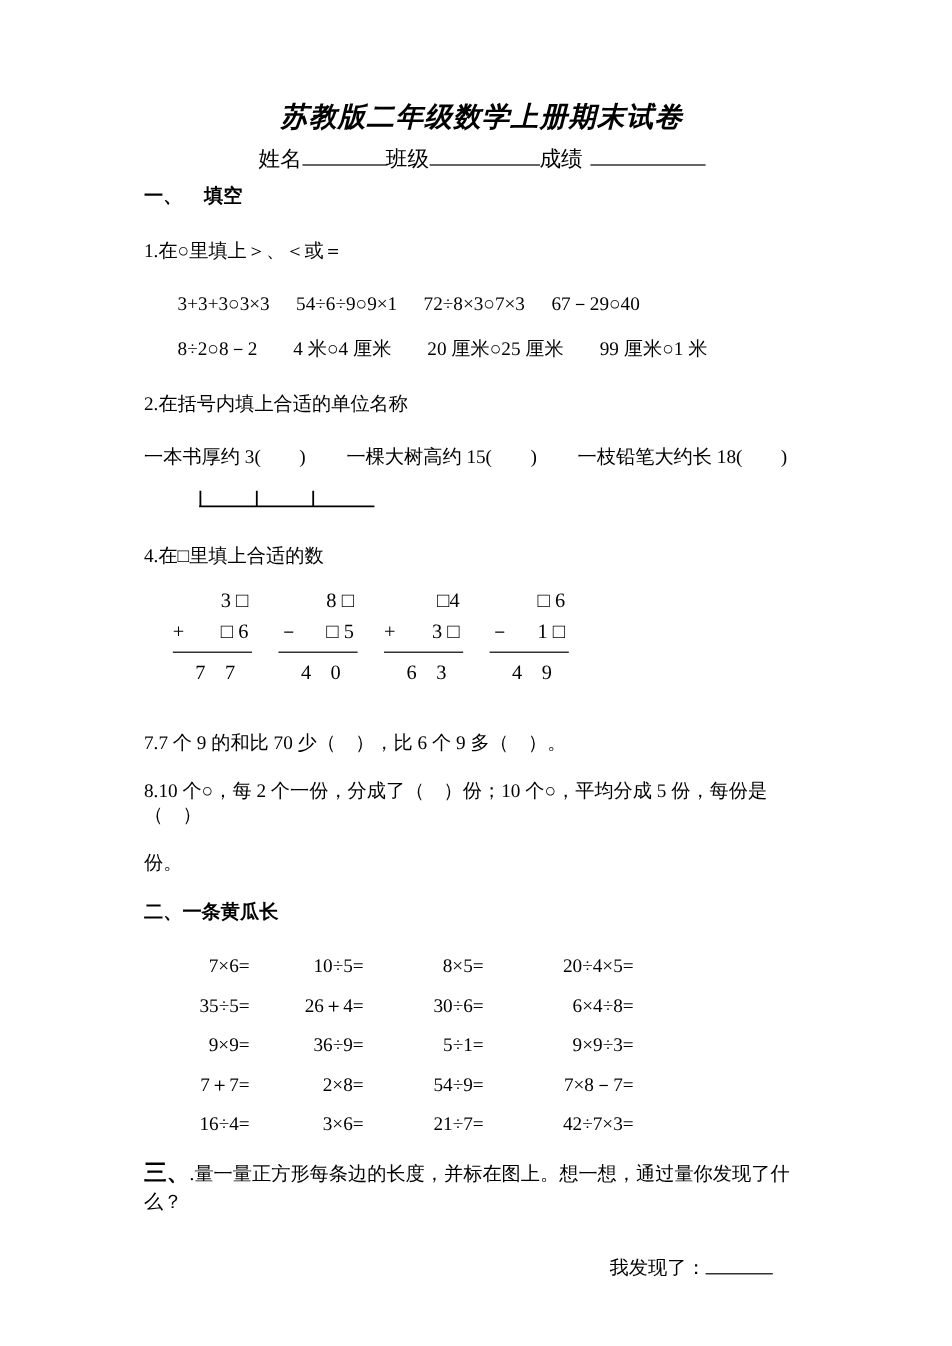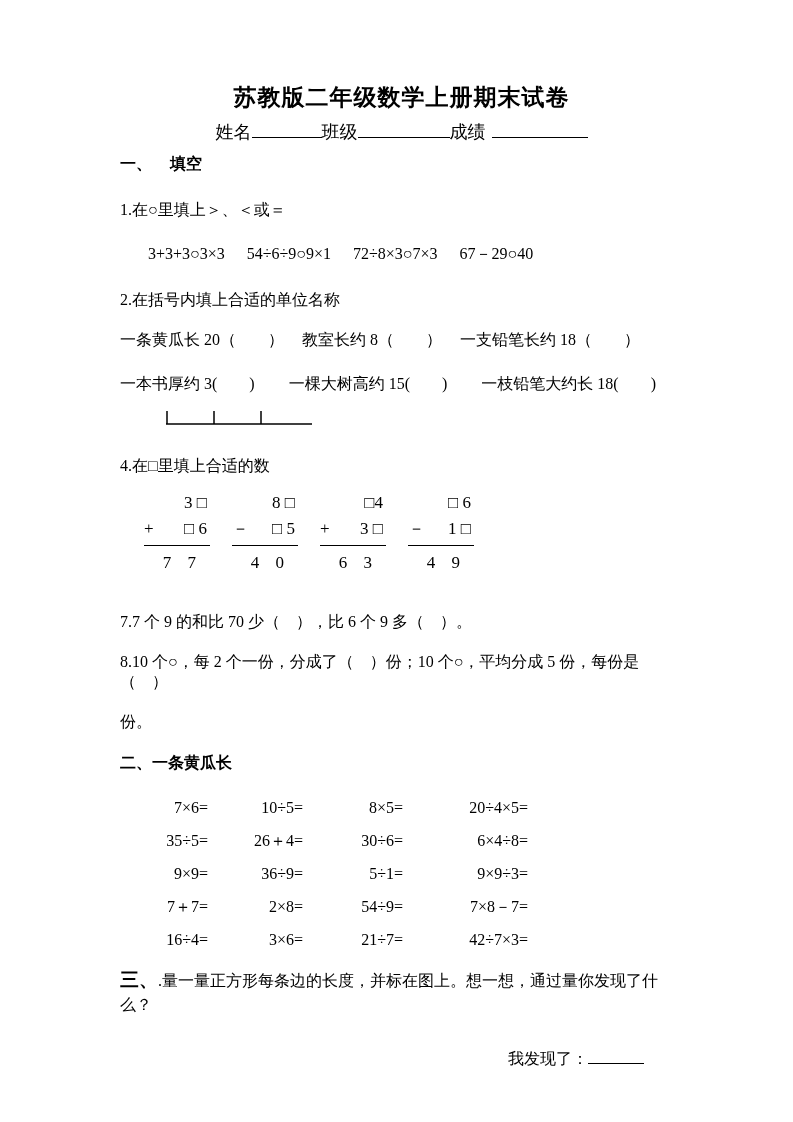--- a/index.html
+++ b/index.html
@@ -14,20 +14,21 @@
     overflow: hidden;
     position: relative;
     background: #fff;
   }
   .title {
     font-size: 23px;
     font-weight: bold;
     text-align: center;
     line-height: 28px;
     letter-spacing: 1px;
+    font-style: italic;
   }
   .nameline {
     text-align: center;
     font-size: 18px;
     margin-top: 8px;
     line-height: 24px;
   }
   .blank {
     display: inline-block;
     border-bottom: 1px solid #000;
@@ -93,28 +94,29 @@
 
   <div class="qline mt-q1t">1.在○里填上＞、＜或＝</div>
 
   <div class="row q1row1">
     <span>3+3+3○3×3</span>
     <span>54÷6÷9○9×1</span>
     <span>72÷8×3○7×3</span>
     <span>67－29○40</span>
   </div>
 
+  <div class="row q1row2">
+    <span>8÷2○8－2</span>
+    <span>4 米○4 厘米</span>
+    <span>20 厘米○25 厘米</span>
+    <span>99 厘米○1 米</span>
+  </div>
 
   <div class="qline mt-q2t">2.在括号内填上合适的单位名称</div>
 
-  <div class="row q2line">
-    <span>一条黄瓜长 20（　　）</span>
-    <span>教室长约 8（　　）</span>
-    <span>一支铅笔长约 18（　　）</span>
-  </div>
 
   <div class="row q2line q2line2">
     <span>一本书厚约 3(　　)</span>
     <span>一棵大树高约 15(　　)</span>
     <span>一枝铅笔大约长 18(　　)</span>
   </div>
 
 
   <div class="diagram">
     <svg width="150" height="22" viewBox="0 0 150 22">

